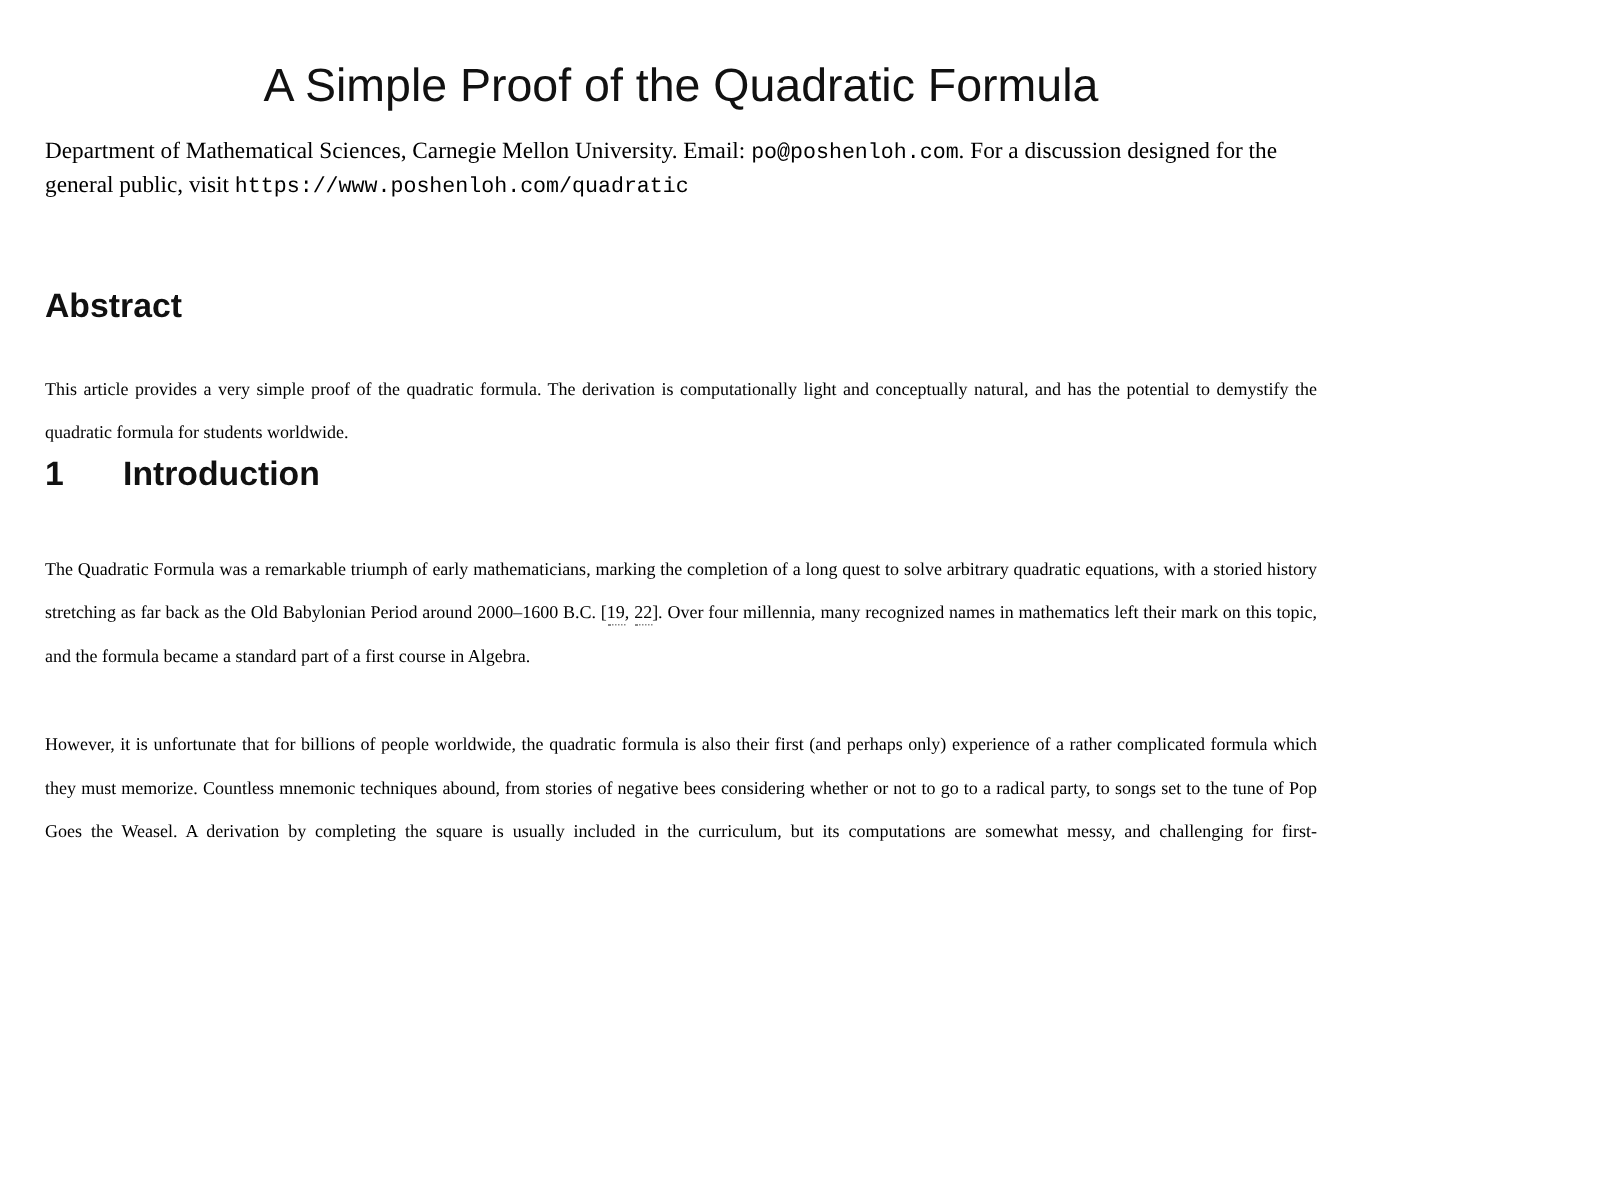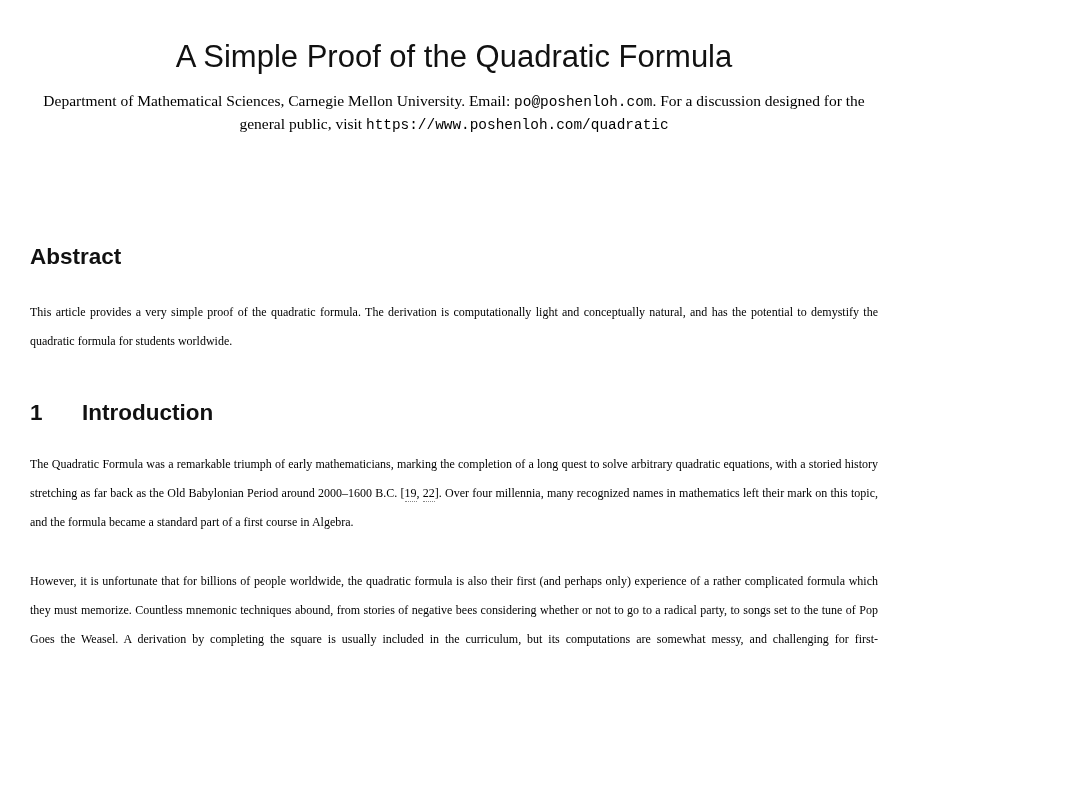--- a/index.html
+++ b/index.html
@@ -33,44 +33,43 @@
   .author {
     margin-top: 40px;
     font-size: 17.5px;
     line-height: 22px;
     text-align: center;
   }
   .affiliation {
     margin-top: 14px;
     font-size: 15.5px;
     line-height: 22px;
-    text-align: center;
   }
   .section-heading {
     margin: 0;
     font-family: "Liberation Sans", sans-serif;
     font-weight: 700;
     font-size: 22.5px;
     line-height: 26px;
     color: #111111;
   }
-  .abstract-heading { margin-top: 108px; }
-  .intro-heading   { margin-top: 44px; }
+  .abstract-heading { margin-top: 55px; }
+  .intro-heading   { }
   .sec-num {
     display: inline-block;
     width: 52px;
   }
   .body-text {
     margin: 0;
     font-size: 12px;
     line-height: 29px;
     text-align: justify;
   }
   .abstract-text { margin-top: 28px; }
-  .para-1 { margin-top: 24px; }
+  .para-1 { margin-top: 36px; }
   .para-2 { margin-top: 30px; }
   .cut { text-align-last: justify; }
   .mono {
     font-family: "Liberation Mono", monospace;
     font-size: 0.93em;
   }
   .italic { }
   .cite {
     border-bottom: 1.5px dotted #888888;
     padding-bottom: 1px;

